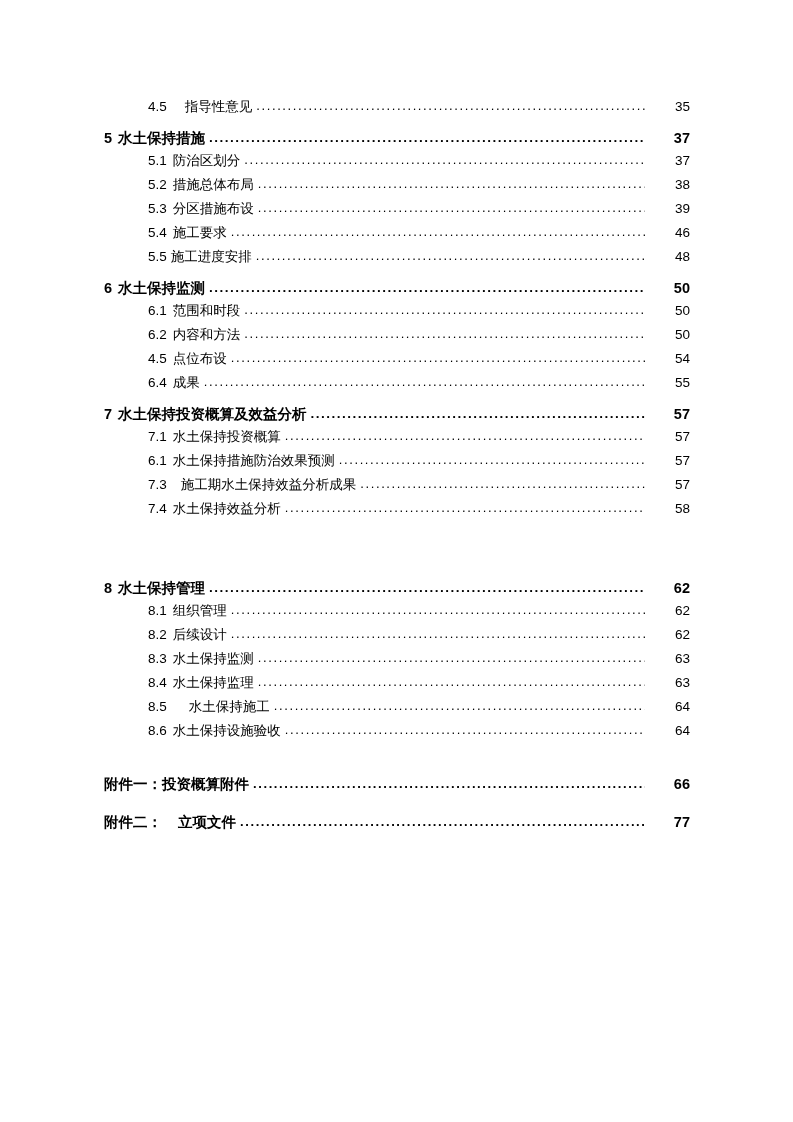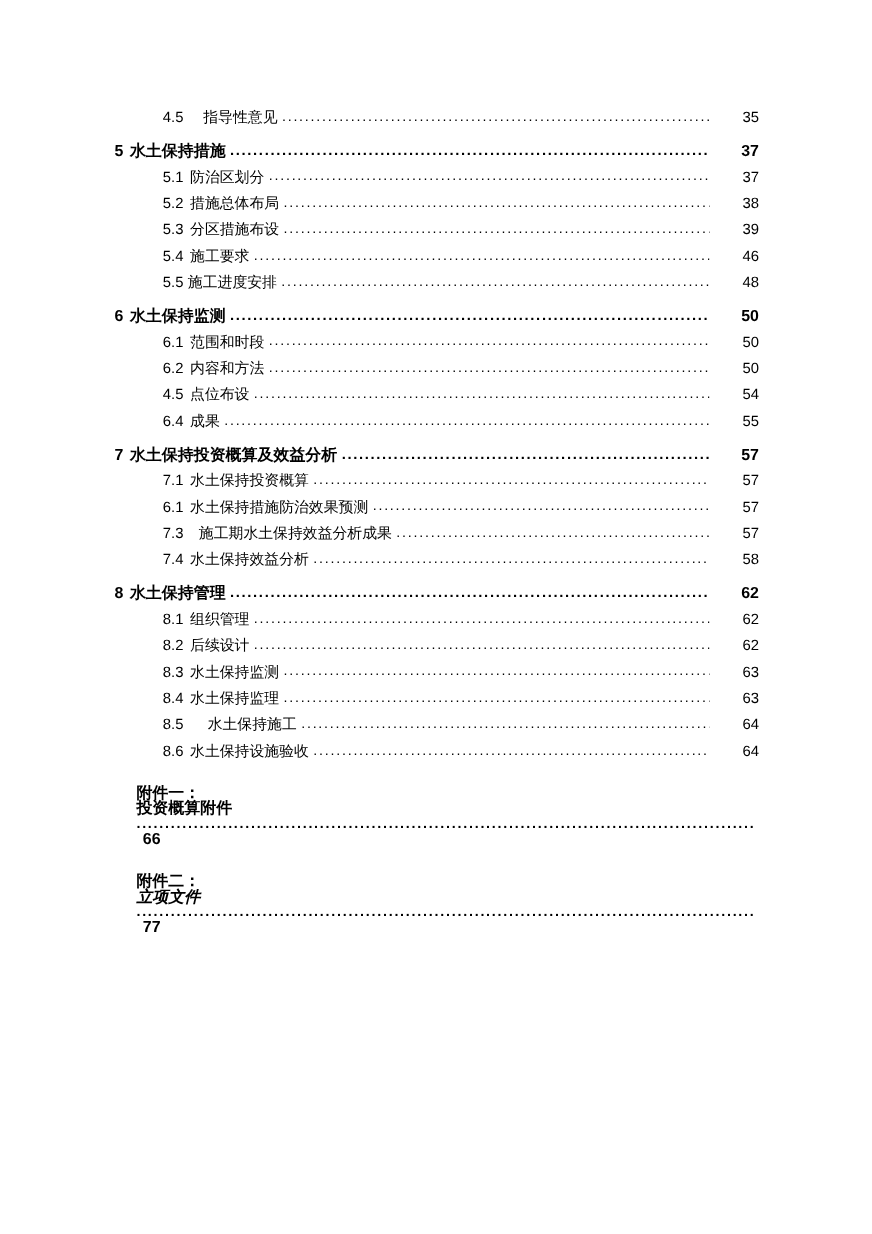--- a/index.html
+++ b/index.html
@@ -50,21 +50,20 @@
     font-weight: normal;
     font-size: 13.5px;
     padding-left: 44px;
   }
   .toc-entry.appendix {
     margin-top: 24px;
     margin-bottom: 9px;
     font-weight: bold;
     font-size: 14.5px;
     padding-left: 0px;
-    flex-direction: column;
   }
   .toc-entry.first {
     margin-top: 0;
   }
   .e-num {
     white-space: pre;
     flex: 0 0 auto;
   }
   .e-title {
     white-space: pre;
@@ -192,21 +191,21 @@
         <span class="e-page">57</span>
       </div>
       <div class="toc-entry lvl2">
         <span class="e-num">7.4</span>
         <span class="e-title" style="margin-left: 6px;">水土保持效益分析</span>
         <span class="e-dots">............................................................................................................</span>
         <span class="e-page">58</span>
       </div>
       <div class="toc-entry lvl1">
         <span class="e-num">8</span>
-        <span class="e-title" style="margin-left: 6px;">水土保持管理</span>
+        <span class="e-title" style="margin-left: 6px; margin-top: 48px;">水土保持管理</span>
         <span class="e-dots">............................................................................................................</span>
         <span class="e-page">62</span>
       </div>
       <div class="toc-entry lvl2">
         <span class="e-num">8.1</span>
         <span class="e-title" style="margin-left: 6px;">组织管理</span>
         <span class="e-dots">............................................................................................................</span>
         <span class="e-page">62</span>
       </div>
       <div class="toc-entry lvl2">
@@ -234,24 +233,24 @@
         <span class="e-page">64</span>
       </div>
       <div class="toc-entry lvl2">
         <span class="e-num">8.6</span>
         <span class="e-title" style="margin-left: 6px;">水土保持设施验收</span>
         <span class="e-dots">............................................................................................................</span>
         <span class="e-page">64</span>
       </div>
       <div class="toc-entry appendix">
         <span class="e-num">附件一：</span>
-        <span class="e-title" style="margin-left: 0px;">投资概算附件</span>
+        <span class="e-title" style="margin-left: 0px; margin-top: 15px;">投资概算附件</span>
         <span class="e-dots">............................................................................................................</span>
         <span class="e-page">66</span>
       </div>
       <div class="toc-entry appendix">
         <span class="e-num">附件二：</span>
-        <span class="e-title" style="margin-left: 0px; font-style: italic;">立项文件</span>
+        <span class="e-title" style="margin-left: 16px;">立项文件</span>
         <span class="e-dots">............................................................................................................</span>
         <span class="e-page">77</span>
       </div>
     </div>
 </div>
 
 </body></html>

